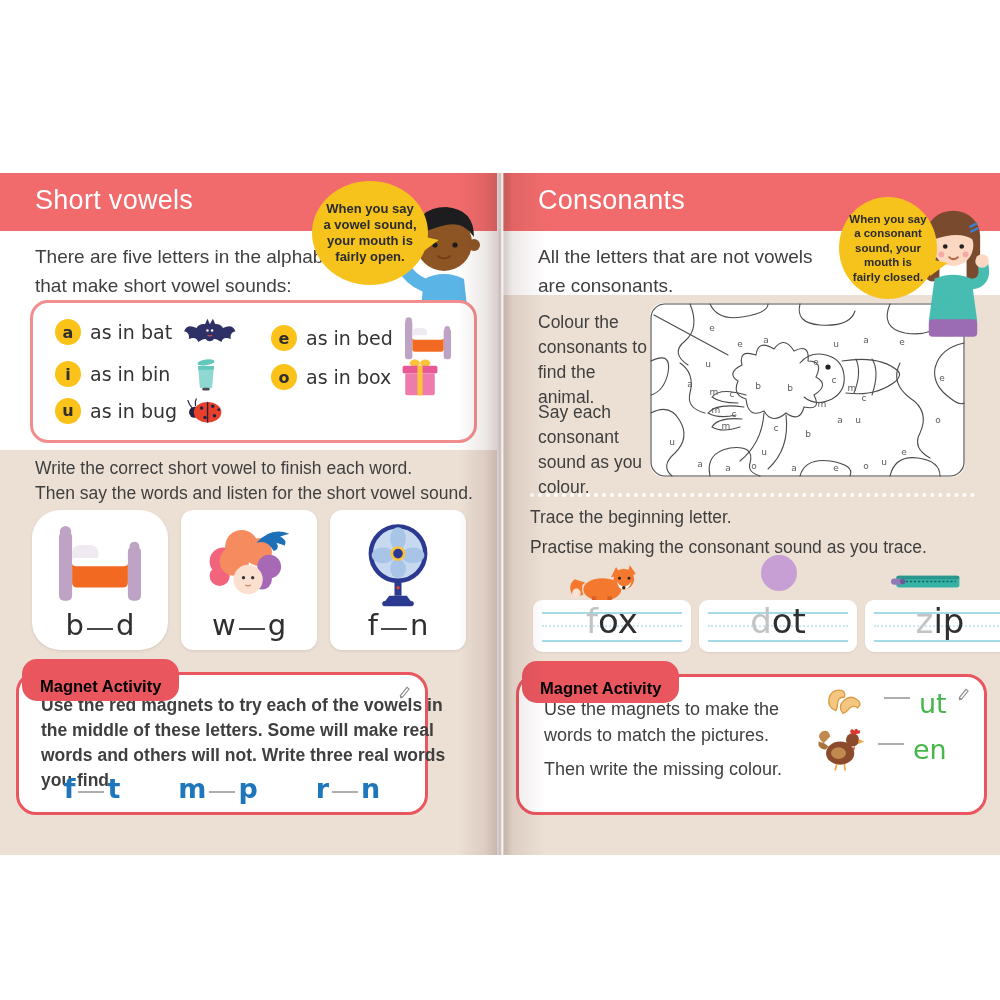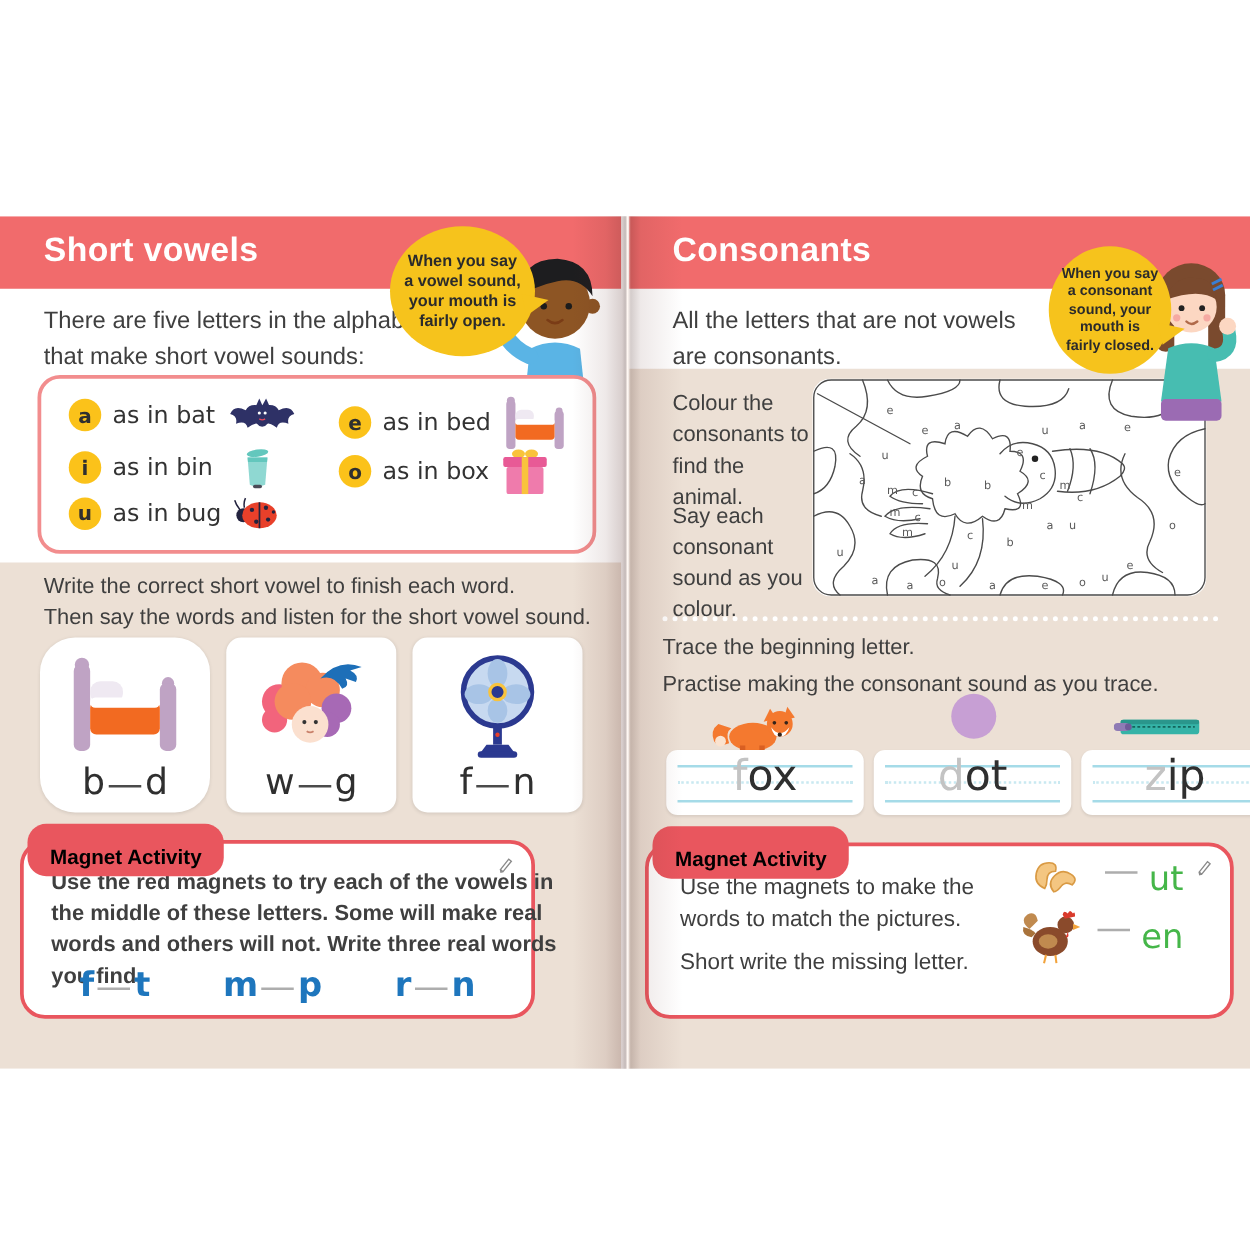--- a/index.html
+++ b/index.html
@@ -2,21 +2,21 @@
 <html><head>
 <meta charset="utf-8">
 <style>
   html,body{margin:0;padding:0;background:#fff;}
   .canvas{position:relative;width:1000px;height:1000px;background:#fff;
           font-family:"Liberation Sans",sans-serif;overflow:hidden;}
   .page{position:absolute;top:173px;height:682px;background:#fff;overflow:hidden;}
   .page.left{left:0;width:497px;}
   .page.right{left:503px;width:497px;}
   .banner{position:absolute;top:0;left:0;right:0;height:58px;background:#f16b6c;}
-  .page-title{position:absolute;left:35px;top:12px;color:#fff;font-size:27px;font-weight:bold;letter-spacing:.3px;}
+  .page-title{position:absolute;left:35px;top:12px;color:#fff;font-size:27px;font-weight:normal;letter-spacing:.3px;}
   .beige{position:absolute;left:0;right:0;bottom:0;background:#ece0d5;}
   .left .beige{top:277px;}
   .right .beige{top:122px;}
   .body-text{position:absolute;font-size:19px;color:#3f3f3f;line-height:1.5;}
   .small-text{position:absolute;font-size:17.5px;color:#3f3f3f;line-height:1.42;}
   .bubble{position:absolute;background:#f6c31c;border-radius:50%;display:flex;align-items:center;justify-content:center;
           text-align:center;font-weight:bold;color:#2b2b2b;z-index:3;padding:10px;box-sizing:border-box;}
   .bubble .tail{position:absolute;right:-11px;top:50%;width:0;height:0;border-left:20px solid #f6c31c;
           border-top:9px solid transparent;border-bottom:9px solid transparent;transform:rotate(-12deg);}
   .kid{position:absolute;z-index:1;}
@@ -408,21 +408,21 @@
     <div class="trace-box" style="left:362px;width:150px;">
       <div class="tline top"></div>
       <div class="tline mid"></div>
       <div class="tline bot"></div>
       <div class="trace-word"><span class="trace-letter">z</span><span>ip</span></div>
     </div>
 
     <div class="magnet-pill">Magnet Activity</div>
     <div class="magnet-box">
       <div class="small-text" style="left:25px;top:20px;width:248px;font-size:18px;position:absolute;">Use the magnets to make the words to match the pictures.</div>
-      <div class="small-text" style="left:25px;top:80px;width:260px;font-size:18px;position:absolute;">Short write the missing letter.</div>
+      <div class="small-text" style="left:25px;top:80px;width:260px;font-size:18px;position:absolute;">Then write the missing colour.</div>
 
       <div class="magnet-item" style="left:300px;top:8px;">
         <span class="mi-icon">
           <svg width="48" height="36" viewBox="0 0 54 42">
             <path d="M14,30 Q4,26 6,16 Q8,6 18,6 Q26,6 24,14 Q16,14 16,22 Q16,27 14,30 Z" fill="#f4c681" stroke="#d99a44" stroke-width="1.5"></path>
             <path d="M30,36 Q20,34 21,24 Q22,14 32,13 Q40,12 39,20 Q31,21 32,29 Q32,34 30,36 Z" fill="#f4c681" stroke="#d99a44" stroke-width="1.5" transform="rotate(40 30 24)"></path>
           </svg>
         </span>
         <span class="gap-line gray"></span>
         <span class="green-word">ut</span>

